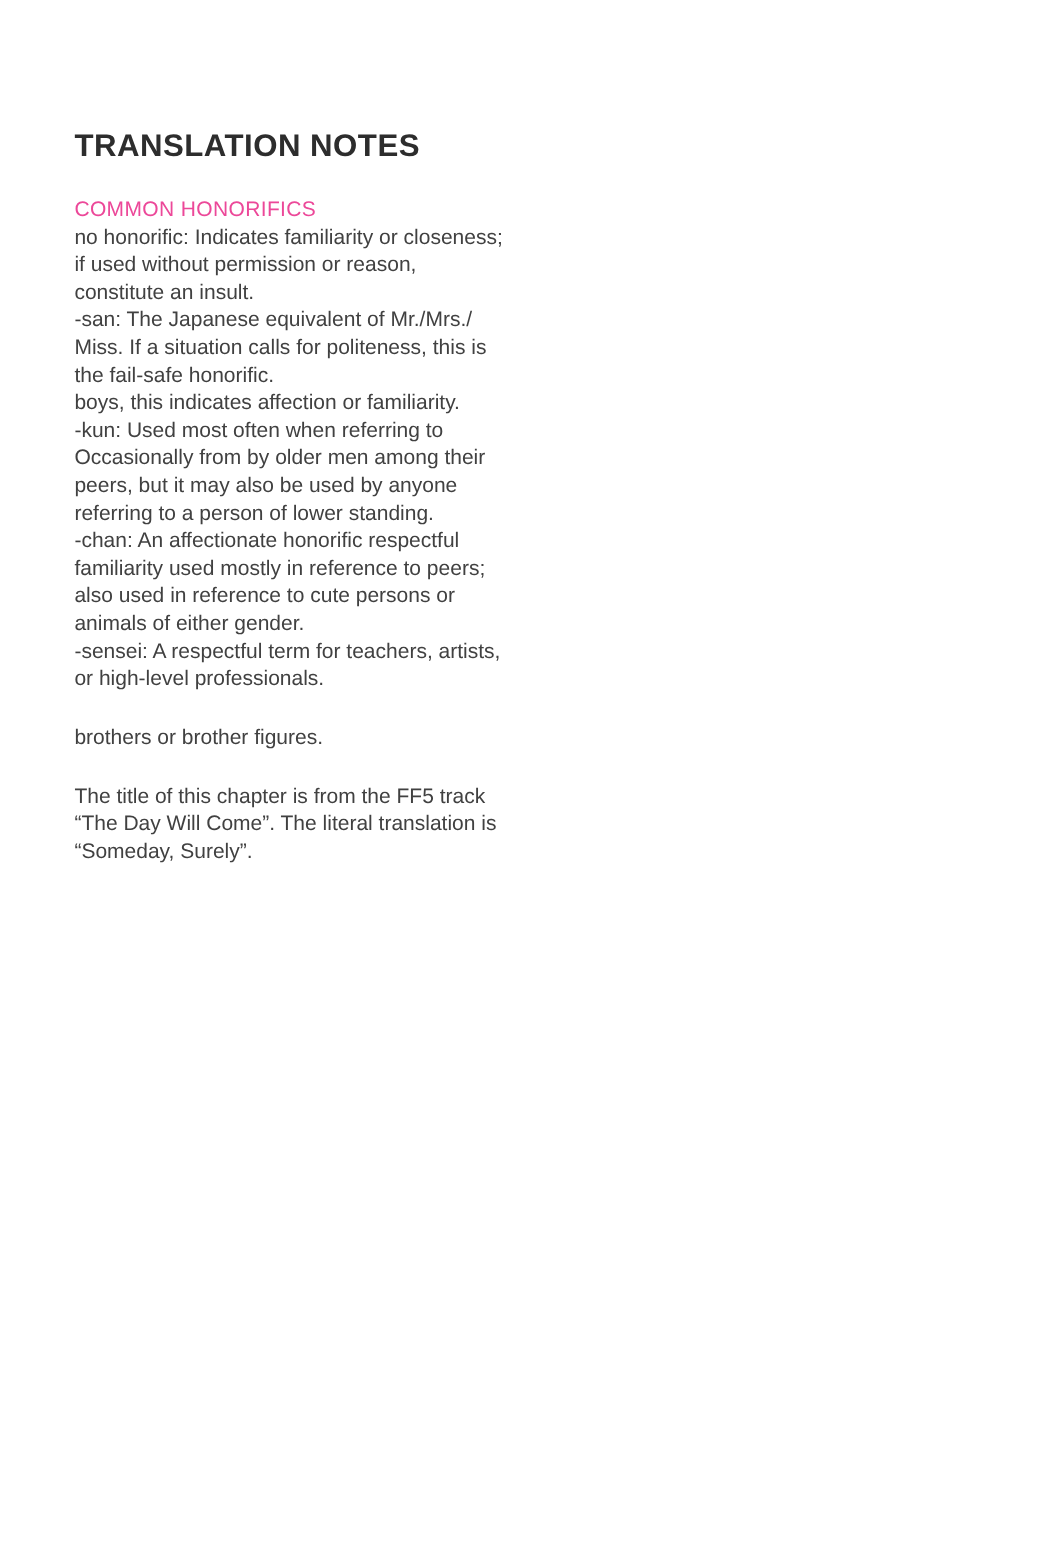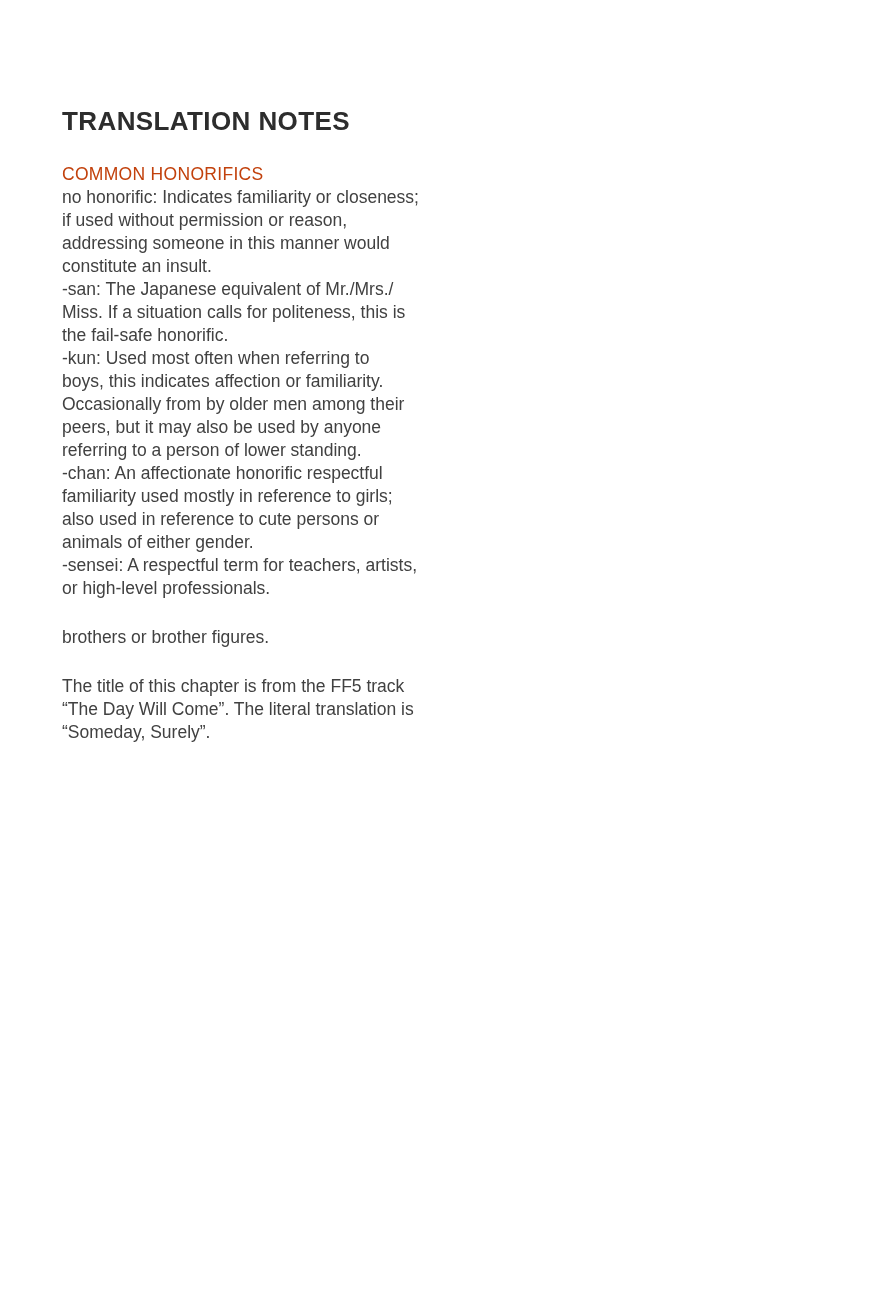--- a/index.html
+++ b/index.html
@@ -33,50 +33,49 @@
     font-size: 17.5px;
     line-height: 23px;
     color: #414141;
   }
   .block-honorifics { margin-top: 24px; }
   .block-gap { margin-top: 26px; }
   .section-heading {
     font-size: 17.5px;
     line-height: 23px;
     letter-spacing: 0.3px;
-    color: #c2410c;
+    color: #ec4899;
     font-weight: 400;
   }
   .line { white-space: pre; }
   .em { }
 </style>
 </head>
 <body>
 
 <div class="page">
   <div class="content">
     <h1 class="title">TRANSLATION NOTES</h1>
 
     <section class="block block-honorifics">
       <div class="section-heading">COMMON HONORIFICS</div>
       <div>
           <div class="line"><span>no honorific: Indicates familiarity or closeness;</span></div>
           <div class="line"><span>if used without permission or reason,</span></div>
-          <div class="line"><span>addressing someone in this manner would</span></div>
           <div class="line"><span>constitute an insult.</span></div>
           <div class="line"><span class="em">-san</span><span>: The Japanese equivalent of Mr./Mrs./</span></div>
           <div class="line"><span>Miss. If a situation calls for politeness, this is</span></div>
           <div class="line"><span>the fail-safe honorific.</span></div>
+          <div class="line"><span>boys, this indicates affection or familiarity.</span></div>
           <div class="line"><span class="em">-kun</span><span>: Used most often when referring to</span></div>
-          <div class="line"><span>boys, this indicates affection or familiarity.</span></div>
           <div class="line"><span>Occasionally from by older men among their</span></div>
           <div class="line"><span>peers, but it may also be used by anyone</span></div>
           <div class="line"><span>referring to a person of lower standing.</span></div>
           <div class="line"><span class="em">-chan</span><span>: An affectionate honorific respectful</span></div>
-          <div class="line"><span>familiarity used mostly in reference to girls;</span></div>
+          <div class="line"><span>familiarity used mostly in reference to peers;</span></div>
           <div class="line"><span>also used in reference to cute persons or</span></div>
           <div class="line"><span>animals of either gender.</span></div>
           <div class="line"><span class="em">-sensei</span><span>: A respectful term for teachers, artists,</span></div>
           <div class="line"><span>or high-level professionals.</span></div>
         </div>
     </section>
 
     <section class="block block-gap">
       <div>
           <div class="line"><span>brothers or brother figures.</span></div>

